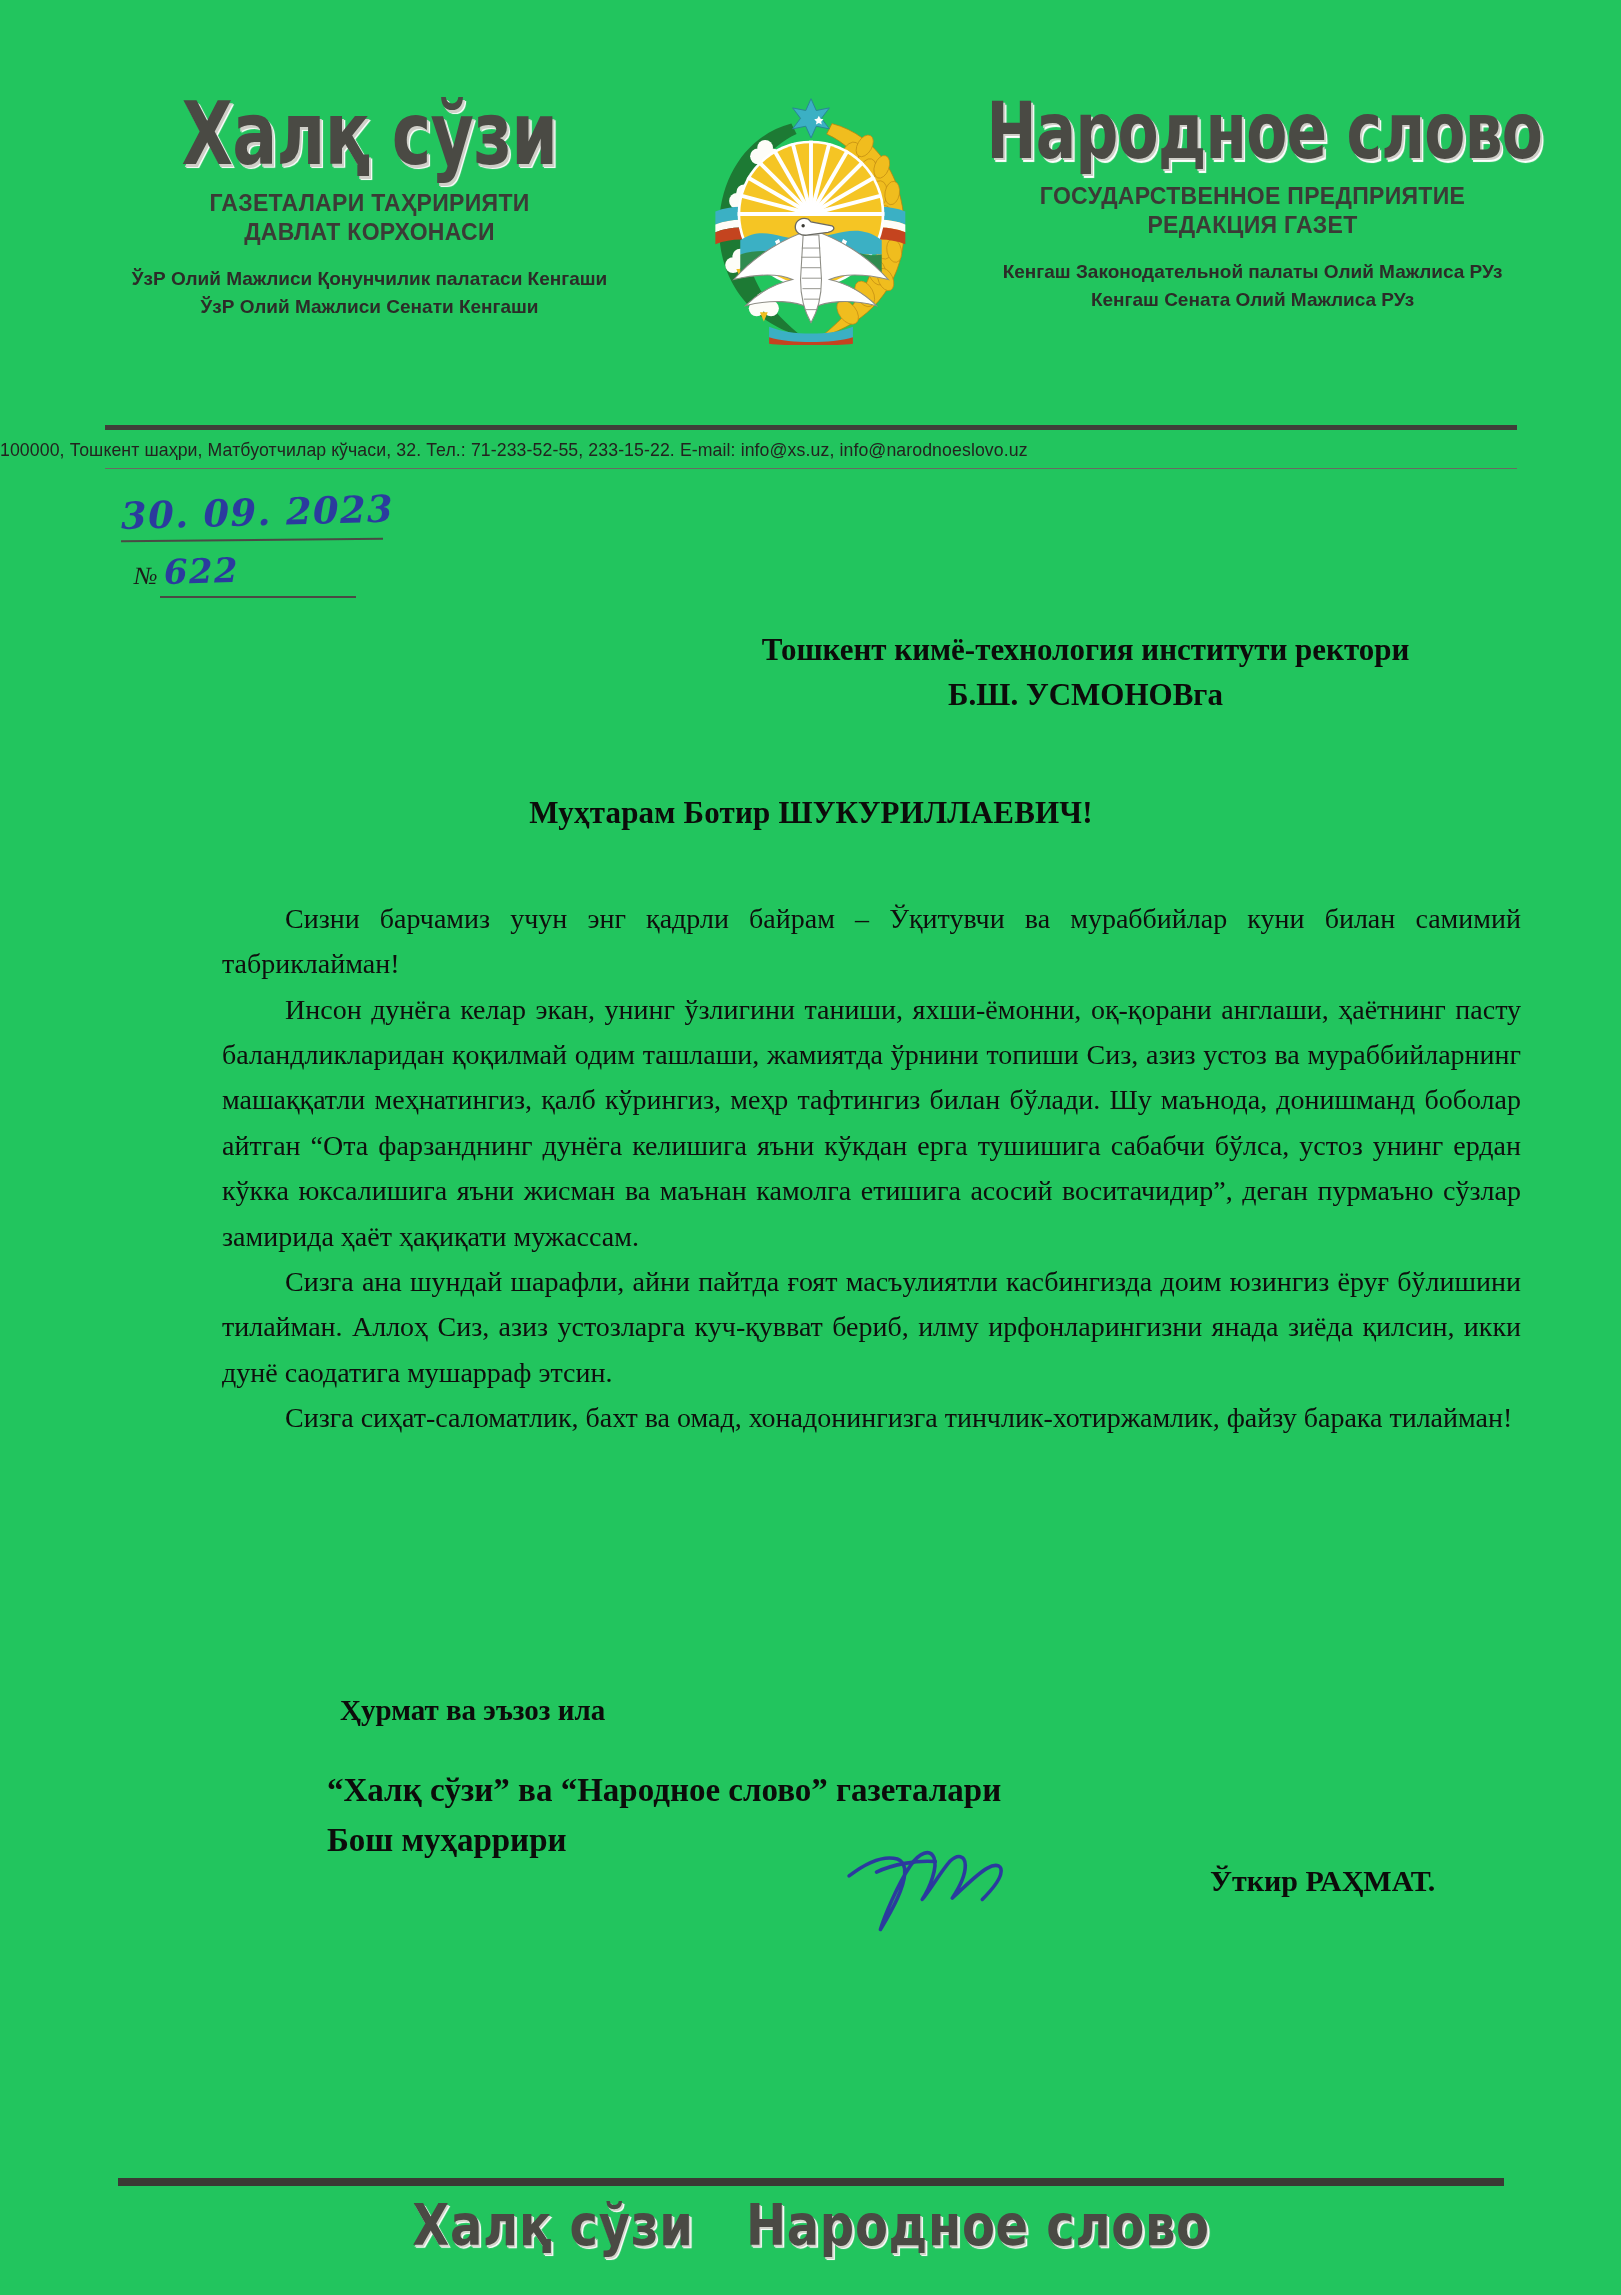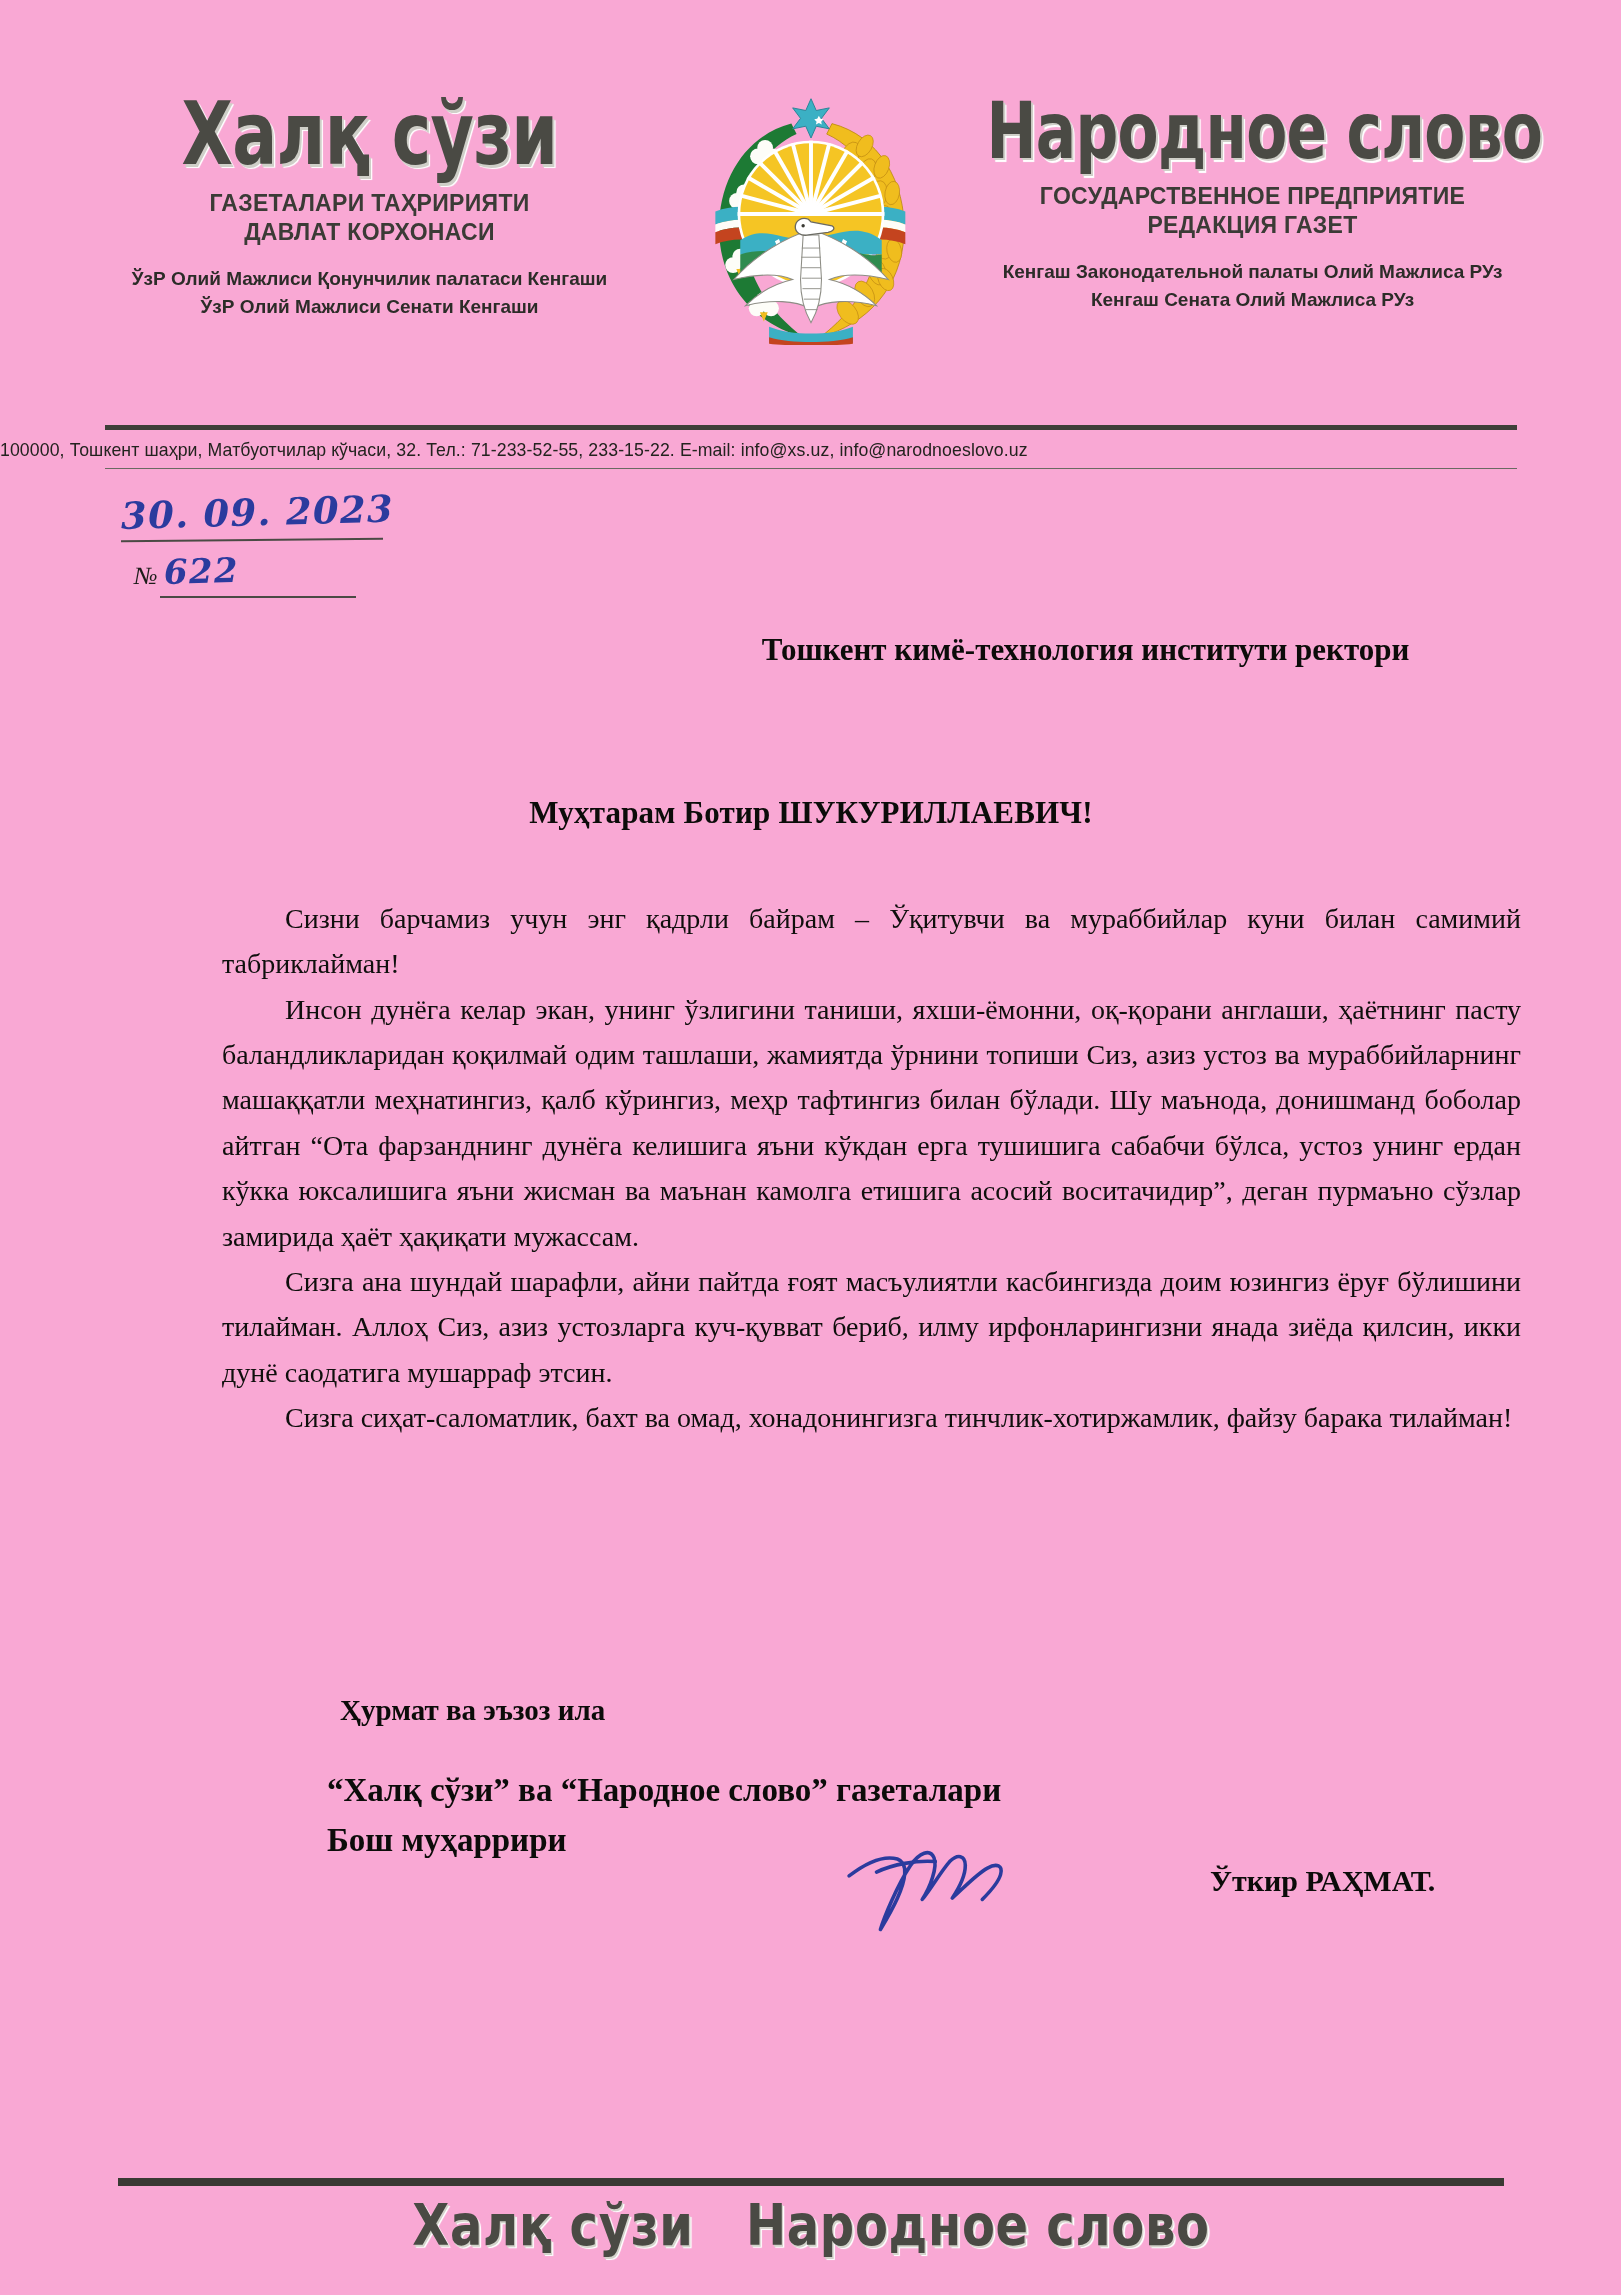--- a/index.html
+++ b/index.html
@@ -11,21 +11,21 @@
     width: 1622px;
     height: 2295px;
     font-family: "Liberation Serif", serif;
     color: #111111;
     position: relative;
     overflow: hidden;
   }
   .page {
     position: absolute;
     inset: 0;
-    background: #f9a8d4;
+    background: #22c55e;
   }
 
   
   .letterhead {
     position: absolute;
     top: 79px;
     left: 98px;
     right: 98px;
     height: 262px;
     display: flex;
@@ -421,20 +421,21 @@
     <div class="date-line"></div>
     <div class="num-row">
       <span class="num-label">№</span>
       <span class="hw" style="font-size:34px;">622</span>
     </div>
     <div class="num-line"></div>
   </div>
 
   <div class="addressee">
     <div>Тошкент кимё-технология институти ректори</div>
+    <div>Б.Ш. УСМОНОВга</div>
   </div>
 
   <div class="salutation">Муҳтарам Ботир ШУКУРИЛЛАЕВИЧ!</div>
 
   <div class="body-text">
     <p>Сизни барчамиз учун энг қадрли байрам – Ўқитувчи ва мураббийлар куни билан самимий табриклайман!</p>
     <p>Инсон дунёга келар экан, унинг ўзлигини таниши, яхши-ёмонни, оқ-қорани англаши, ҳаётнинг пасту баландликларидан қоқилмай одим ташлаши, жамиятда ўрнини топиши Сиз, азиз устоз ва мураббийларнинг машаққатли меҳнатингиз, қалб кўрингиз, меҳр тафтингиз билан бўлади. Шу маънода, донишманд боболар айтган “Ота фарзанднинг дунёга келишига яъни кўкдан ерга тушишига сабабчи бўлса, устоз унинг ердан кўкка юксалишига яъни жисман ва маънан камолга етишига асосий воситачидир”, деган пурмаъно сўзлар замирида ҳаёт ҳақиқати мужассам.</p>
     <p>Сизга ана шундай шарафли, айни пайтда ғоят масъулиятли касбингизда доим юзингиз ёруғ бўлишини тилайман. Аллоҳ Сиз, азиз устозларга куч-қувват бериб, илму ирфонларингизни янада зиёда қилсин, икки дунё саодатига мушарраф этсин.</p>
     <p>Сизга сиҳат-саломатлик, бахт ва омад, хонадонингизга тинчлик-хотиржамлик, файзу барака тилайман!</p>
   </div>

